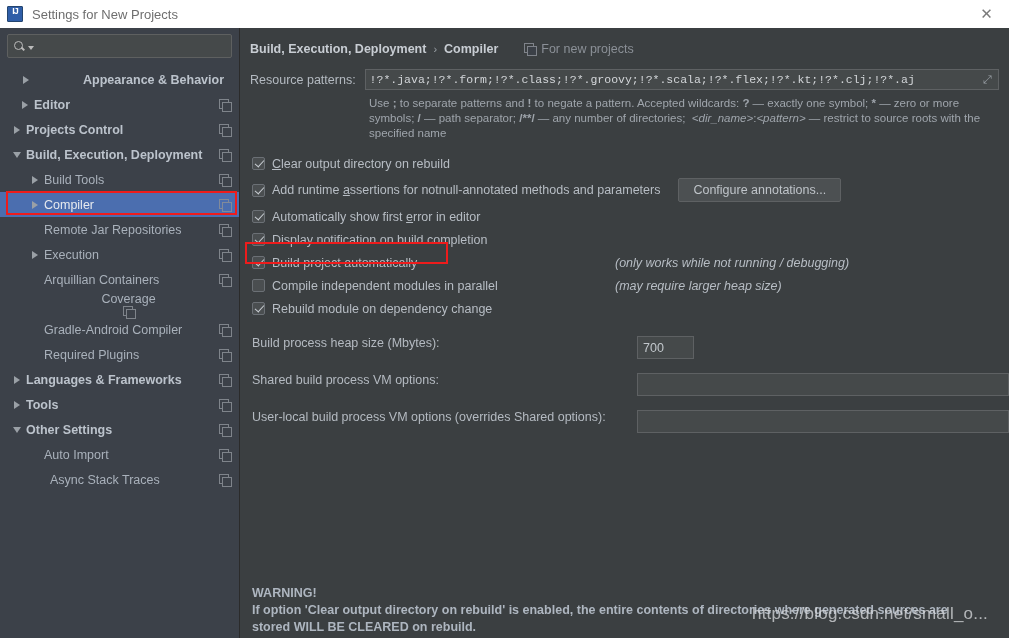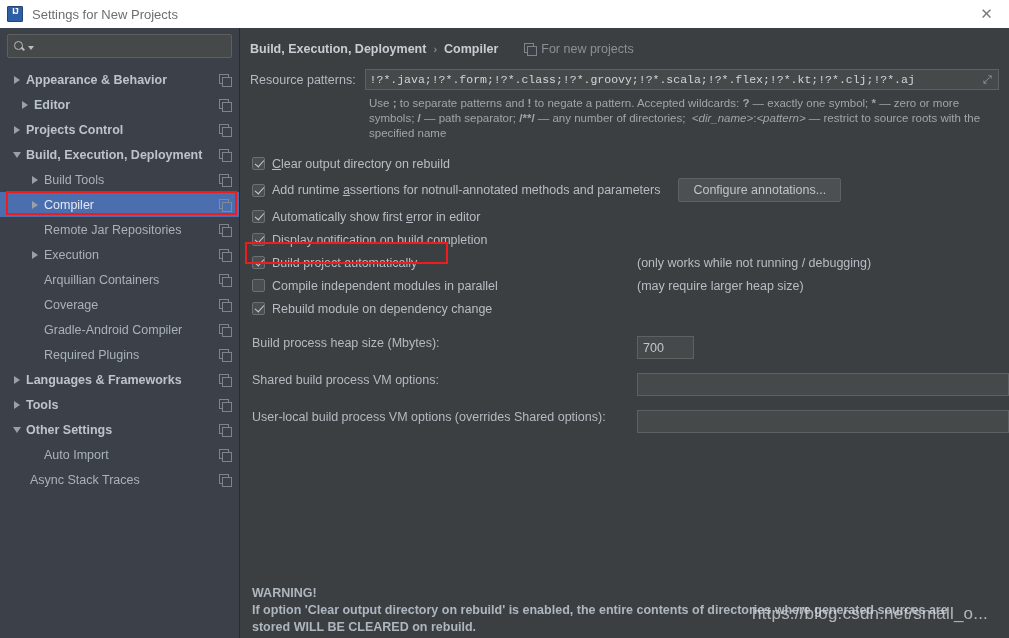--- a/index.html
+++ b/index.html
@@ -321,24 +321,25 @@
     border-radius: 2px;
     color: #bfc4c9;
     font-size: 12.5px;
     font-family: "Liberation Sans", sans-serif;
     cursor: pointer;
     white-space: nowrap;
   }
 
   .side-note {
     position: absolute;
-    left: 385px;
+    left: 363px;
     font-size: 12.5px;
     color: #b7bdc4;
     white-space: nowrap;
+    font-style: italic;
   }
 
   .fields { margin-top: 16px; padding-left: 11px; }
   .fld-row {
     display: flex;
     align-items: flex-start;
     height: 24px;
     margin-bottom: 13px;
   }
   .fld-label {
@@ -396,121 +397,121 @@
   <div class="sidebar">
     <div class="search-wrap">
       <div class="search-box">
         <span class="search-icon"></span>
         <span class="search-caret"></span>
         <input class="search-input" type="text" placeholder="" style="">
       </div>
     </div>
 
     <div class="tree" id="tree">
+        <div class="tree-row bold" style="padding-left: 17px; gap: 48px;">
+          <span class="tree-arrow">
+            <span class="tri-right"></span>
+          </span>
+          <span class="tree-label">Appearance &amp; Behavior</span>
+          <span class="copy-icon"></span>
+        </div>
+        <div class="tree-row bold" style="padding-left: 16px;">
+          <span class="tree-arrow">
+            <span class="tri-right"></span>
+          </span>
+          <span class="tree-label">Editor</span>
+          <span class="copy-icon"></span>
+        </div>
         <div class="tree-row bold" style="padding-left: 8px;">
           <span class="tree-arrow">
             <span class="tri-right"></span>
           </span>
-          <span class="tree-label">Appearance &amp; Behavior</span>
-          <span class="copy-icon"></span>
-        </div>
-        <div class="tree-row bold" style="padding-left: 16px;">
-          <span class="tree-arrow">
-            <span class="tri-right"></span>
-          </span>
-          <span class="tree-label">Editor</span>
+          <span class="tree-label">Projects Control</span>
           <span class="copy-icon"></span>
         </div>
         <div class="tree-row bold" style="padding-left: 8px;">
           <span class="tree-arrow">
-            <span class="tri-right"></span>
-          </span>
-          <span class="tree-label">Projects Control</span>
+            <span class="tri-down"></span>
+          </span>
+          <span class="tree-label">Build, Execution, Deployment</span>
+          <span class="copy-icon"></span>
+        </div>
+        <div class="tree-row" style="padding-left: 26px;">
+          <span class="tree-arrow">
+            <span class="tri-right"></span>
+          </span>
+          <span class="tree-label">Build Tools</span>
+          <span class="copy-icon"></span>
+        </div>
+        <div class="tree-row selected" style="padding-left: 26px;">
+          <span class="tree-arrow">
+            <span class="tri-right"></span>
+          </span>
+          <span class="tree-label">Compiler</span>
+          <span class="copy-icon"></span>
+        </div>
+        <div class="tree-row" style="padding-left: 26px;">
+          <span class="tree-arrow"></span>
+          <span class="tree-label">Remote Jar Repositories</span>
+          <span class="copy-icon"></span>
+        </div>
+        <div class="tree-row" style="padding-left: 26px;">
+          <span class="tree-arrow">
+            <span class="tri-right"></span>
+          </span>
+          <span class="tree-label">Execution</span>
+          <span class="copy-icon"></span>
+        </div>
+        <div class="tree-row" style="padding-left: 26px;">
+          <span class="tree-arrow"></span>
+          <span class="tree-label">Arquillian Containers</span>
+          <span class="copy-icon"></span>
+        </div>
+        <div class="tree-row" style="padding-left: 26px; flex-direction: column;">
+          <span class="tree-arrow"></span>
+          <span class="tree-label">Coverage</span>
+          <span class="copy-icon"></span>
+        </div>
+        <div class="tree-row" style="padding-left: 26px;">
+          <span class="tree-arrow"></span>
+          <span class="tree-label">Gradle-Android Compiler</span>
+          <span class="copy-icon"></span>
+        </div>
+        <div class="tree-row" style="padding-left: 26px;">
+          <span class="tree-arrow"></span>
+          <span class="tree-label">Required Plugins</span>
           <span class="copy-icon"></span>
         </div>
         <div class="tree-row bold" style="padding-left: 8px;">
           <span class="tree-arrow">
+            <span class="tri-right"></span>
+          </span>
+          <span class="tree-label">Languages &amp; Frameworks</span>
+          <span class="copy-icon"></span>
+        </div>
+        <div class="tree-row bold" style="padding-left: 8px;">
+          <span class="tree-arrow">
+            <span class="tri-right"></span>
+          </span>
+          <span class="tree-label">Tools</span>
+          <span class="copy-icon"></span>
+        </div>
+        <div class="tree-row bold" style="padding-left: 8px;">
+          <span class="tree-arrow">
             <span class="tri-down"></span>
           </span>
-          <span class="tree-label">Build, Execution, Deployment</span>
-          <span class="copy-icon"></span>
-        </div>
-        <div class="tree-row" style="padding-left: 26px;">
-          <span class="tree-arrow">
-            <span class="tri-right"></span>
-          </span>
-          <span class="tree-label">Build Tools</span>
-          <span class="copy-icon"></span>
-        </div>
-        <div class="tree-row selected" style="padding-left: 26px;">
-          <span class="tree-arrow">
-            <span class="tri-right"></span>
-          </span>
-          <span class="tree-label">Compiler</span>
-          <span class="copy-icon"></span>
-        </div>
-        <div class="tree-row" style="padding-left: 26px;">
-          <span class="tree-arrow"></span>
-          <span class="tree-label">Remote Jar Repositories</span>
-          <span class="copy-icon"></span>
-        </div>
-        <div class="tree-row" style="padding-left: 26px;">
-          <span class="tree-arrow">
-            <span class="tri-right"></span>
-          </span>
-          <span class="tree-label">Execution</span>
-          <span class="copy-icon"></span>
-        </div>
-        <div class="tree-row" style="padding-left: 26px;">
-          <span class="tree-arrow"></span>
-          <span class="tree-label">Arquillian Containers</span>
-          <span class="copy-icon"></span>
-        </div>
-        <div class="tree-row" style="padding-left: 26px;">
-          <span class="tree-arrow"></span>
-          <span class="tree-label">Coverage</span>
-          <span class="copy-icon"></span>
-        </div>
-        <div class="tree-row" style="padding-left: 26px;">
-          <span class="tree-arrow"></span>
-          <span class="tree-label">Gradle-Android Compiler</span>
-          <span class="copy-icon"></span>
-        </div>
-        <div class="tree-row" style="padding-left: 26px;">
-          <span class="tree-arrow"></span>
-          <span class="tree-label">Required Plugins</span>
-          <span class="copy-icon"></span>
-        </div>
-        <div class="tree-row bold" style="padding-left: 8px;">
-          <span class="tree-arrow">
-            <span class="tri-right"></span>
-          </span>
-          <span class="tree-label">Languages &amp; Frameworks</span>
-          <span class="copy-icon"></span>
-        </div>
-        <div class="tree-row bold" style="padding-left: 8px;">
-          <span class="tree-arrow">
-            <span class="tri-right"></span>
-          </span>
-          <span class="tree-label">Tools</span>
-          <span class="copy-icon"></span>
-        </div>
-        <div class="tree-row bold" style="padding-left: 8px;">
-          <span class="tree-arrow">
-            <span class="tri-down"></span>
-          </span>
           <span class="tree-label">Other Settings</span>
           <span class="copy-icon"></span>
         </div>
         <div class="tree-row" style="padding-left: 26px;">
           <span class="tree-arrow"></span>
           <span class="tree-label">Auto Import</span>
           <span class="copy-icon"></span>
         </div>
-        <div class="tree-row" style="padding-left: 12px;">
+        <div class="tree-row" style="padding-left: 32px;">
           <span class="tree-arrow"></span>
           <span class="tree-label">Async Stack Traces</span>
           <span class="copy-icon"></span>
         </div>
       </div>
   </div>
 
   <div class="main">
 
     <div class="breadcrumb">

